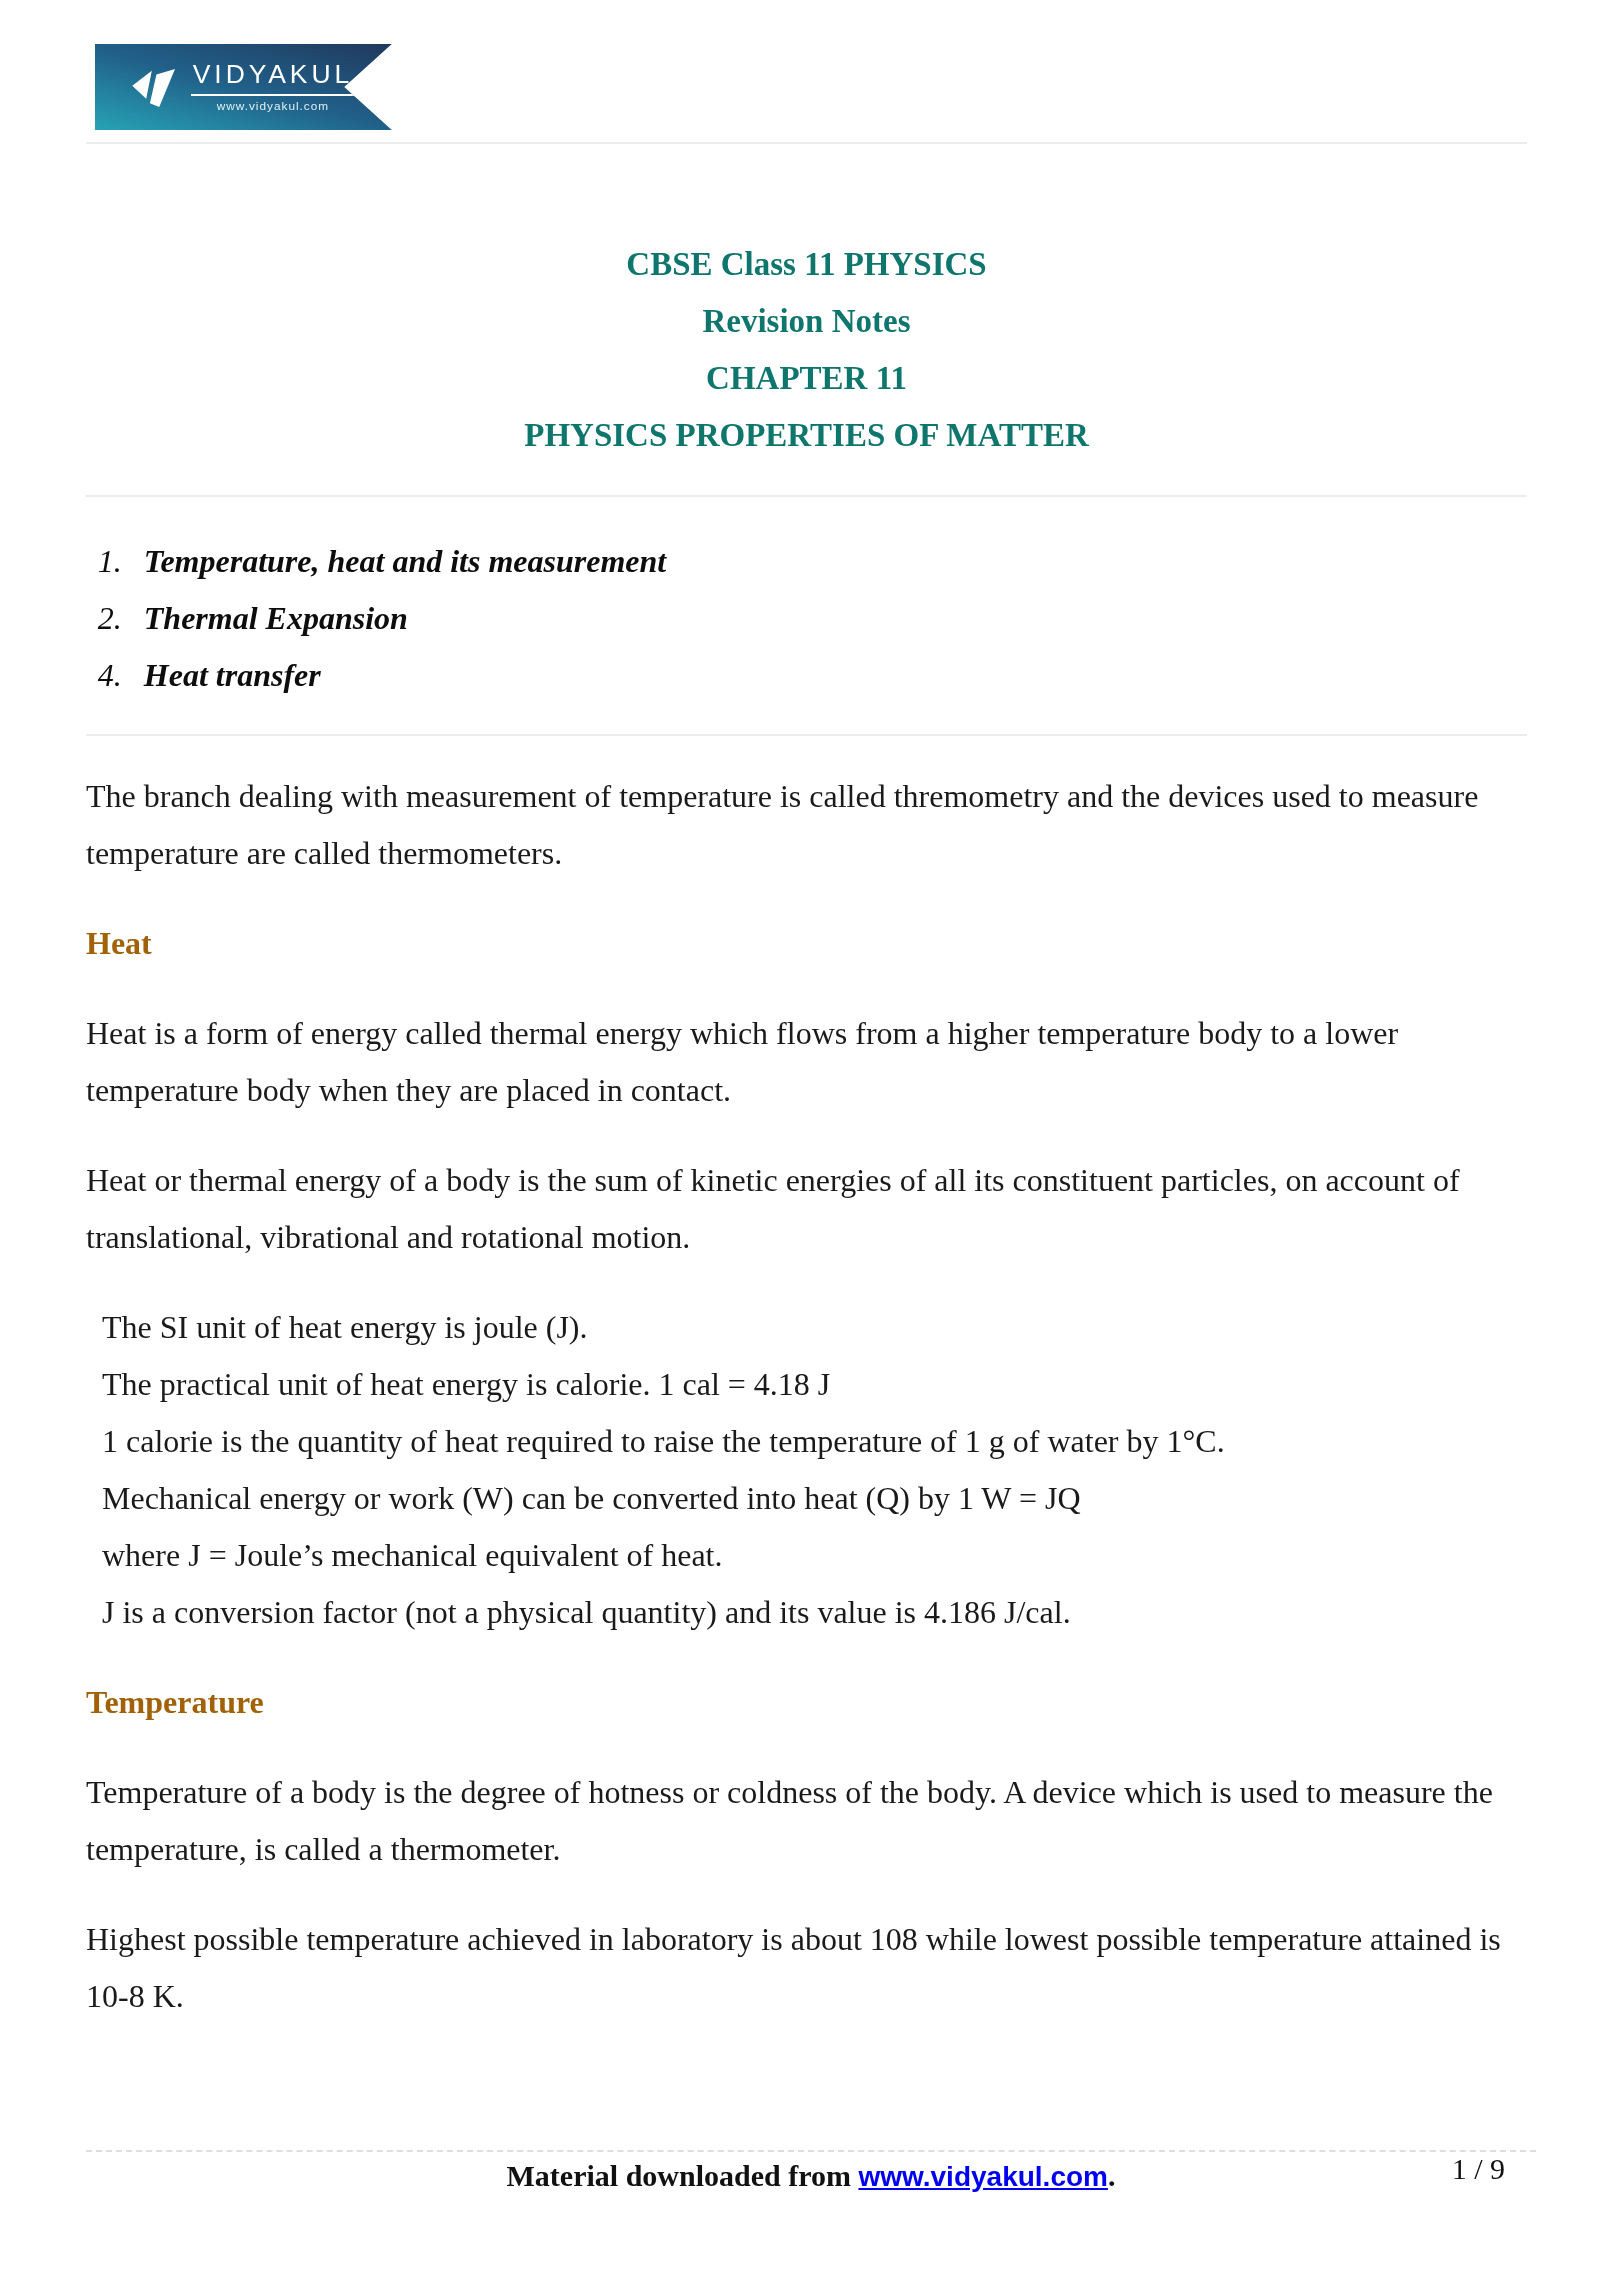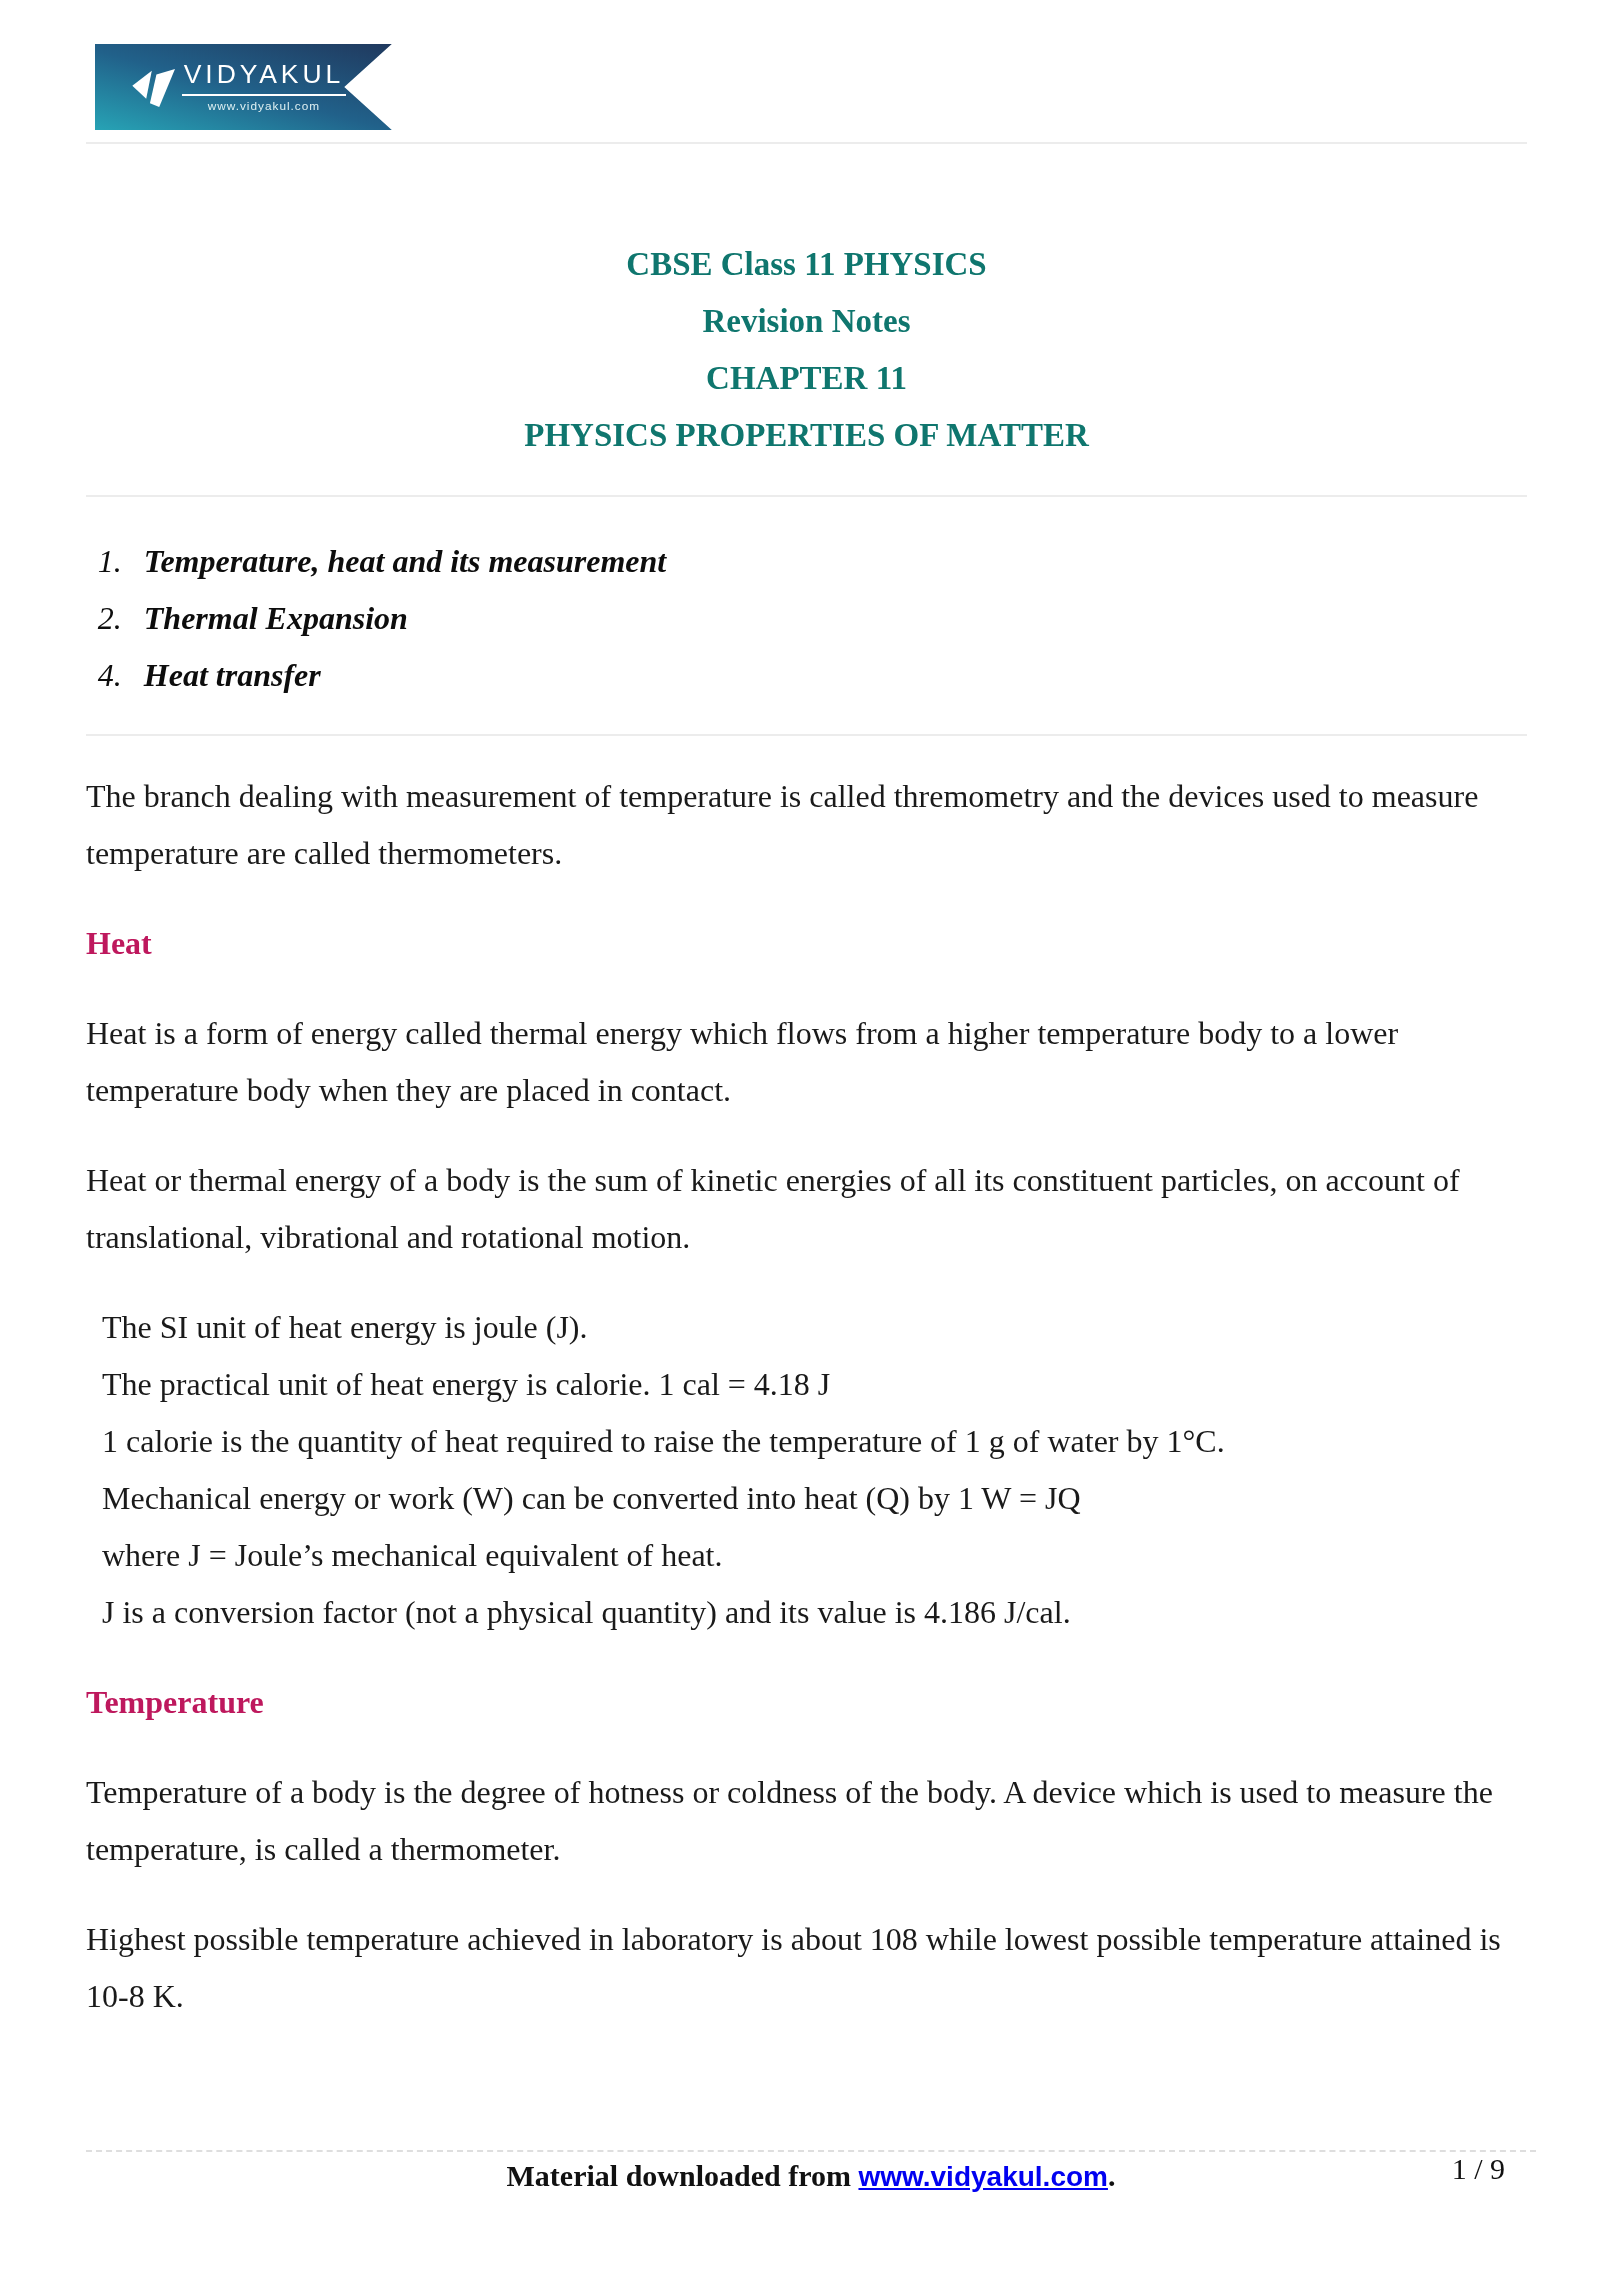--- a/index.html
+++ b/index.html
@@ -23,21 +23,21 @@
   
   .logo-banner {
     margin: 44px 0 0 8.8px;
     width: 297px;
     height: 86px;
     background: linear-gradient(195deg, #20395e 0%, #21618a 52%, #27a3b5 100%);
     clip-path: polygon(0 0, 100% 0, 84% 50%, 100% 100%, 0 100%);
     display: flex;
     align-items: center;
   }
-  .logo-inner { display: flex; align-items: center; gap: 1px; margin-left: 35px; }
+  .logo-inner { display: flex; align-items: center; gap: 10px; margin-left: 35px; }
   .logo-mark svg { display: block; }
   .logo-text-col { display: flex; flex-direction: column; align-items: center; }
   .logo-wordmark {
     font-family: "Liberation Sans", sans-serif;
     color: #ffffff;
     font-size: 26.5px;
     font-weight: 400;
     letter-spacing: 3.9px;
     line-height: 1;
     border-bottom: 2px solid #ffffff;
@@ -66,21 +66,21 @@
   
   .toc { margin-top: 36px; padding-left: 11.8px; font-size: 32px; line-height: 57px; color: #0d0d0d; font-style: italic; }
   .toc-num { display: inline-block; width: 46px; font-weight: normal; }
   .toc-label { font-weight: bold; }
   .rule-after-toc { margin-top: 30px; }
 
   
   .content { margin-top: 32px; font-size: 32px; line-height: 57px; color: #1a1a1a; }
   .content p { margin: 33px 0; }
   .content p.first { margin-top: 0; }
-  .content h3 { margin: 33px 0; font-size: 32px; font-weight: bold; color: #be185d; }
+  .content h3 { margin: 33px 0; font-size: 32px; font-weight: bold; color: #a16207; }
   .line-block { margin: 33px 16px; }
   .bold-inline { font-weight: normal; }
 
   
   .footer { position: absolute; left: 86px; right: 84px; top: 2150px; }
   .footer-rule { border-top: 2px dashed #dedede; }
   .footer-line {
     text-align: center;
     margin-top: 6.9px;
     font-size: 30px;

